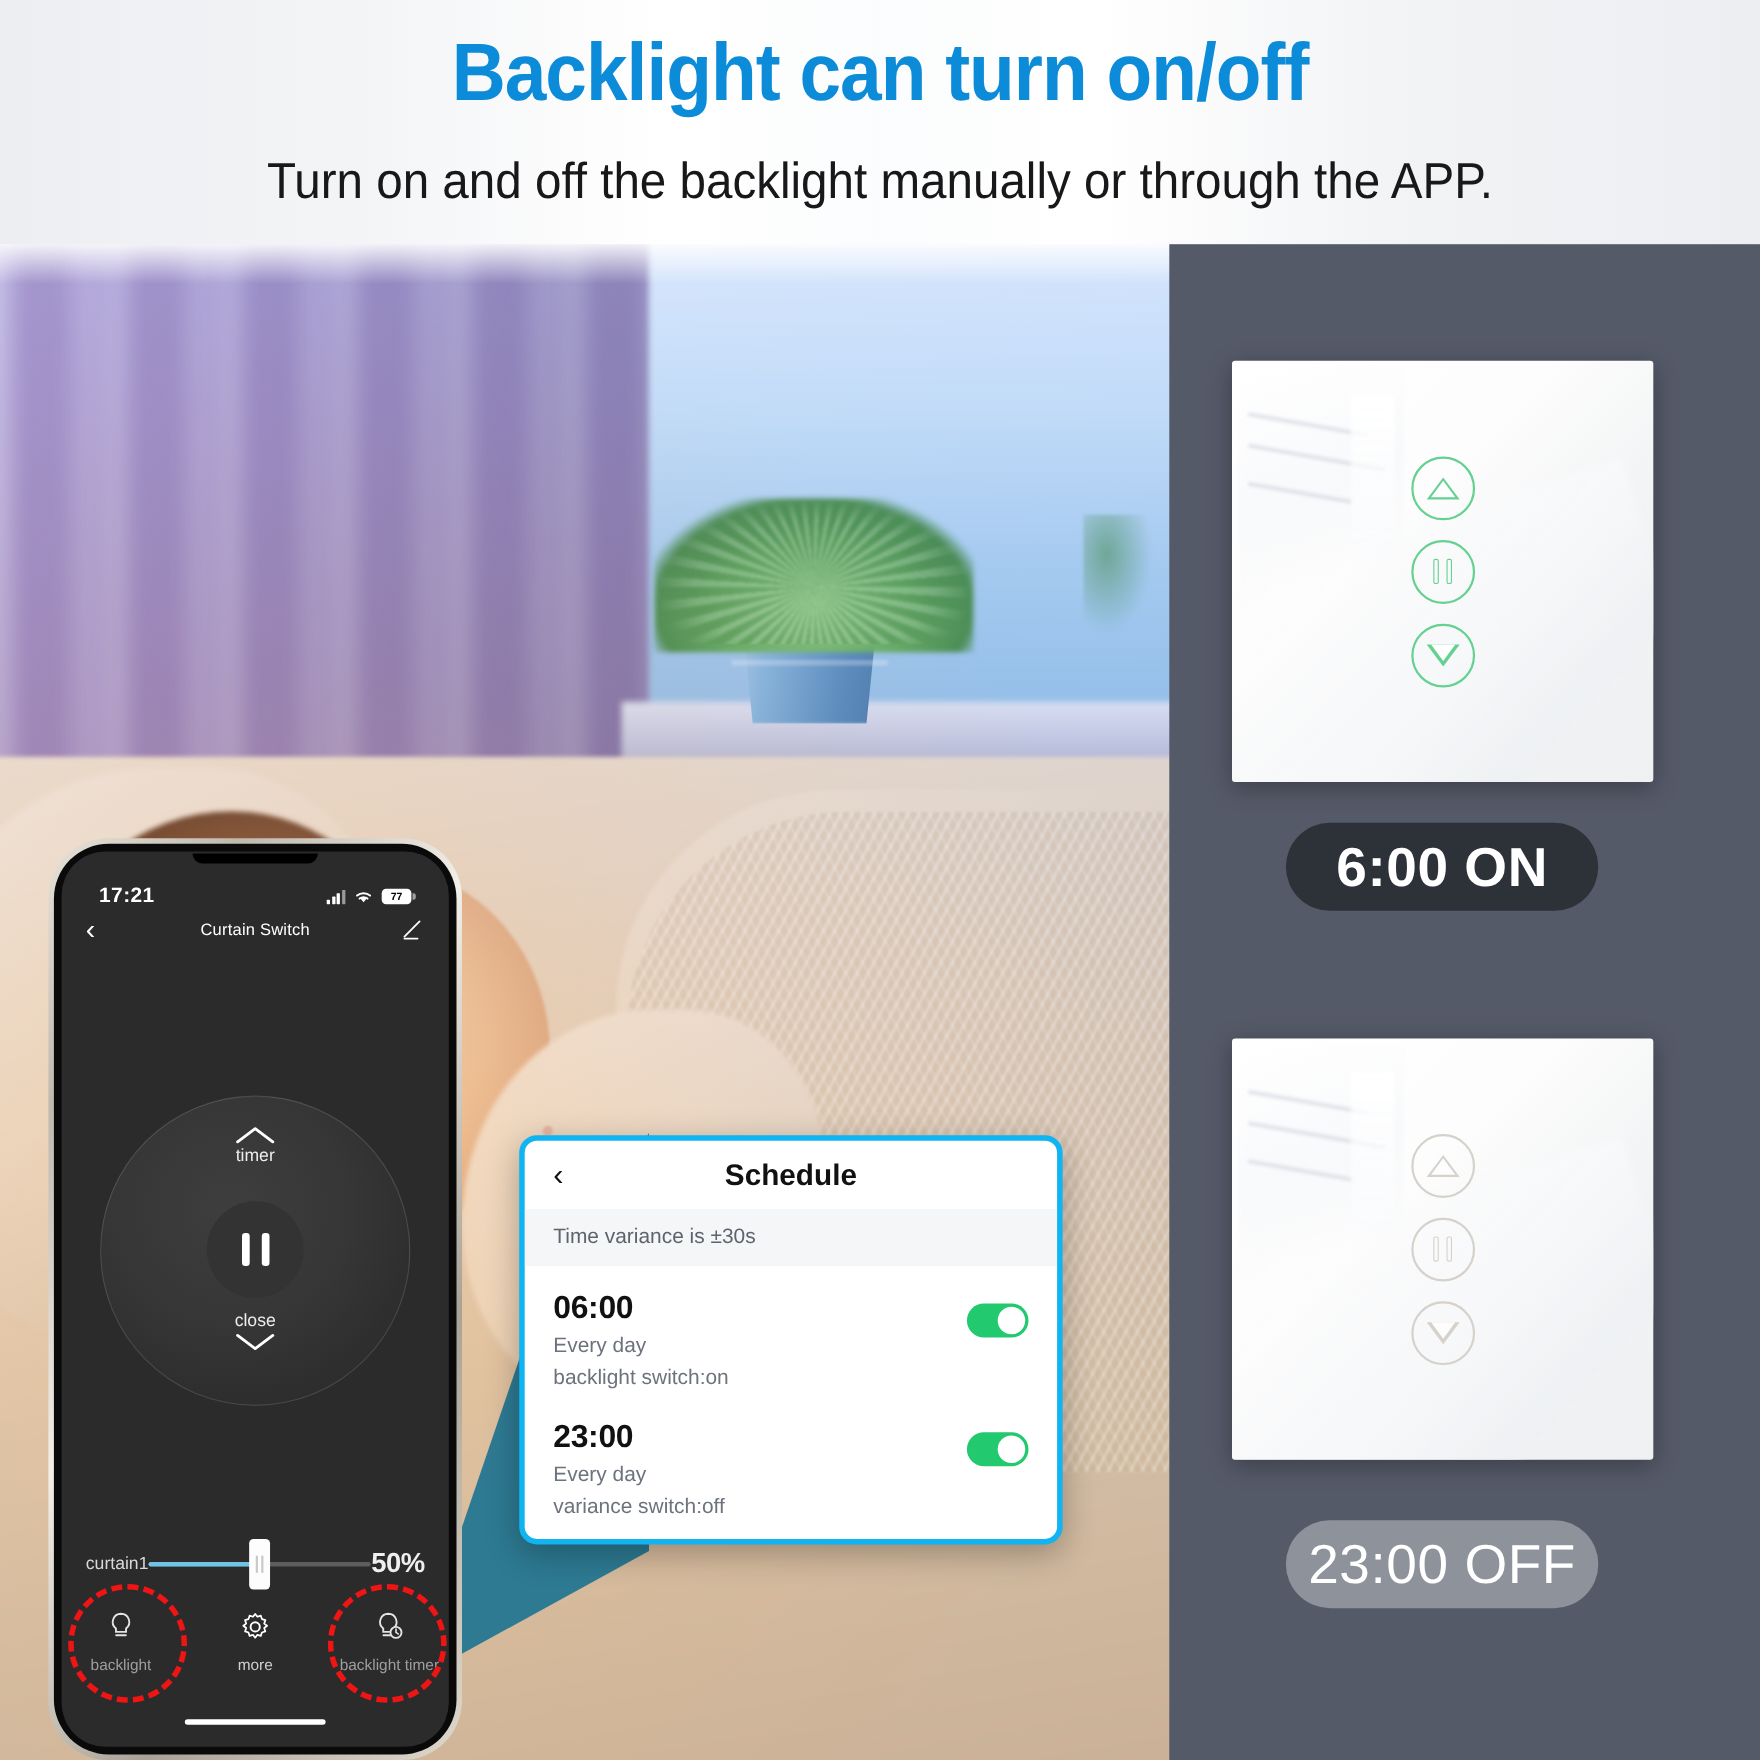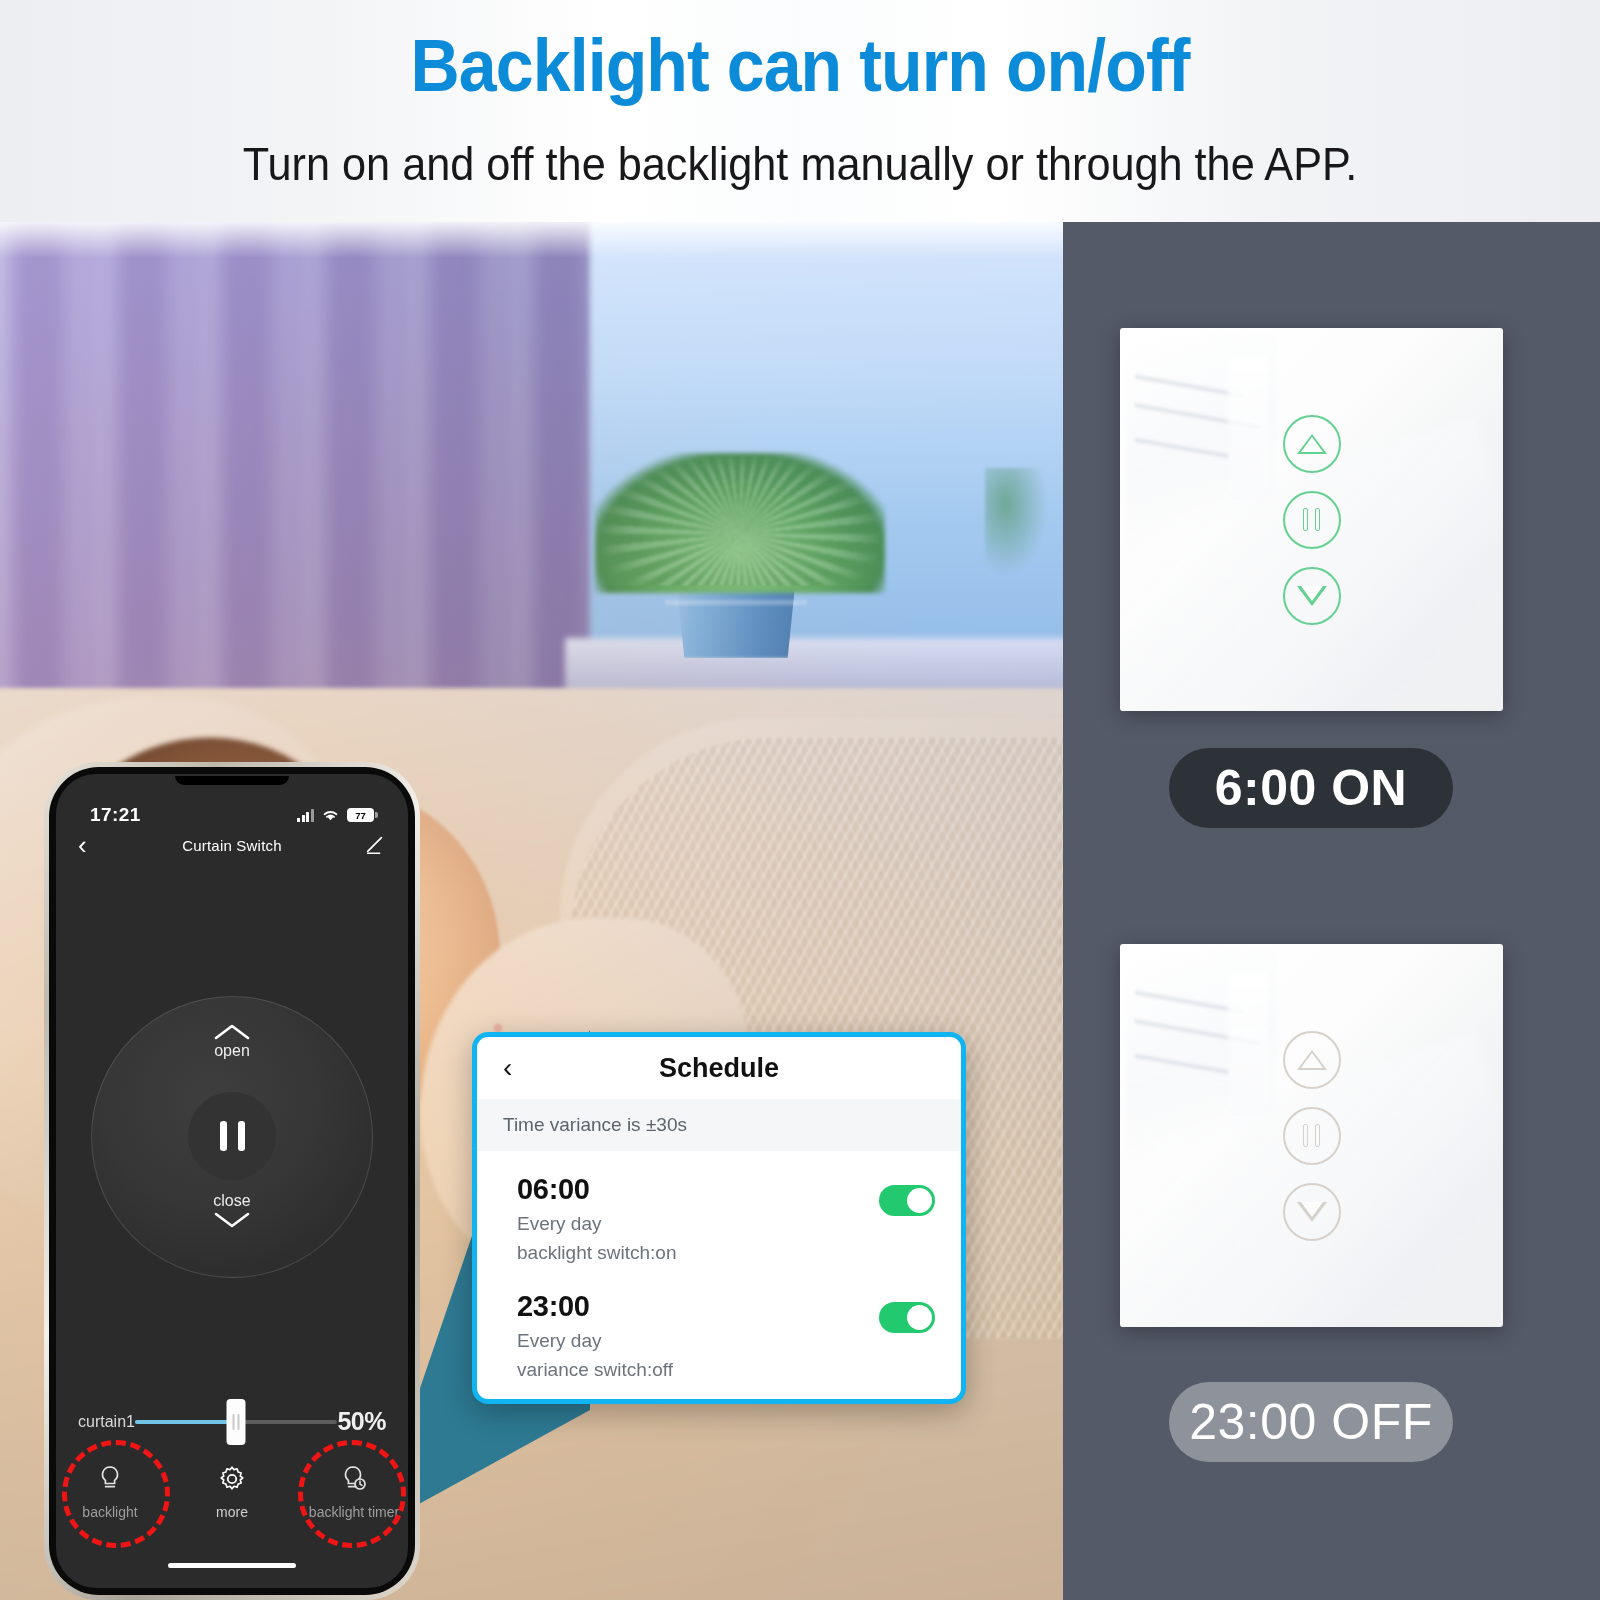--- a/index.html
+++ b/index.html
@@ -411,21 +411,21 @@
   .sched-title { font-size: 27px; font-weight: bold; color: #111; }
   .sched-back {
     position: absolute; left: 26px; top: 50%; transform: translateY(-50%);
     font-size: 28px; line-height: 1; color: #111;
   }
   .sched-note {
     height: 52px; background: #f4f6f8; display: flex; align-items: center;
     padding: 0 26px; font-size: 19px; color: #5d646d;
   }
   .sched-item {
-    position: relative; padding: 22px 26px 4px 26px; margin-left: 14px;
+    position: relative; padding: 22px 26px 4px 26px;
   }
   .si-time { font-size: 29px; font-weight: bold; color: #111; letter-spacing: -.3px; }
   .si-sub { font-size: 19px; color: #6c737c; margin-top: 7px; }
   .toggle {
     position: absolute; right: 26px; top: 34px;
     width: 56px; height: 31px; border-radius: 16px; background: #22c96e;
   }
   .toggle::after {
     content: ""; position: absolute; right: 3px; top: 3px;
     width: 25px; height: 25px; border-radius: 50%; background: #fff;
@@ -557,21 +557,21 @@
           <path d="M4 21 L17 21" stroke="#fff" stroke-width="1.8" fill="none" stroke-linecap="round"></path>
         </svg>
       </div>
 
       <div class="ring-outer"></div>
 
       <div class="ring-open">
         <svg class="chev" width="40" height="20" viewBox="0 0 40 20">
           <path d="M4 16 L20 4 L36 16" stroke="#fff" stroke-width="2.6" fill="none" stroke-linecap="round" stroke-linejoin="round"></path>
         </svg>
-        <span class="ring-lbl">open</span>
+        <span class="ring-lbl">timer</span>
       </div>
 
       <div class="pause-circle">
         <i></i>
           <i></i>
       </div>
 
       <div class="ring-close">
         <span class="ring-lbl">close</span>
         <svg class="chev" width="40" height="20" viewBox="0 0 40 20">

